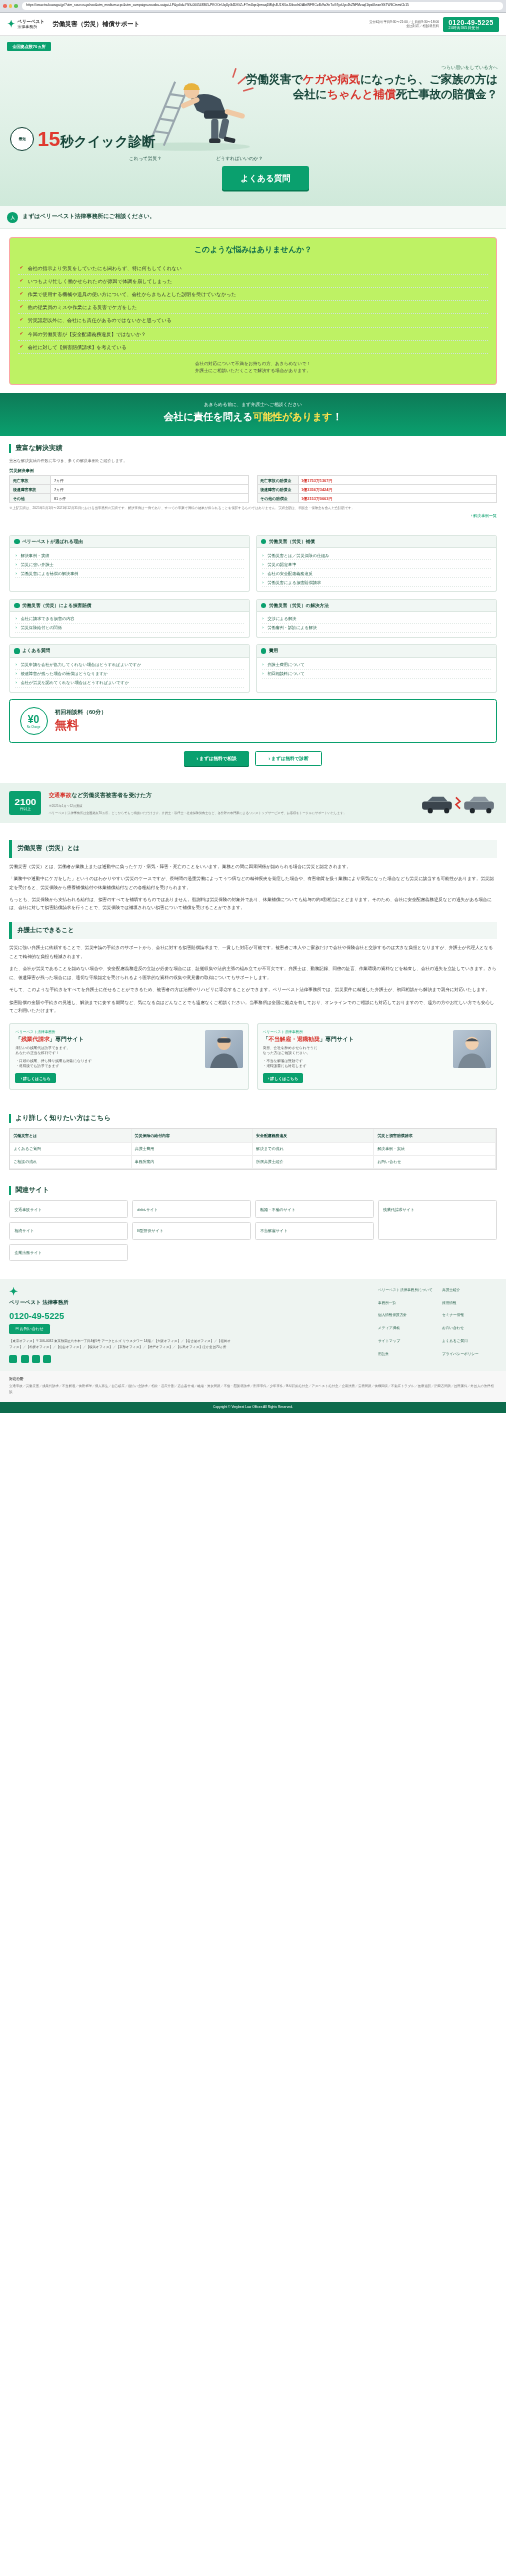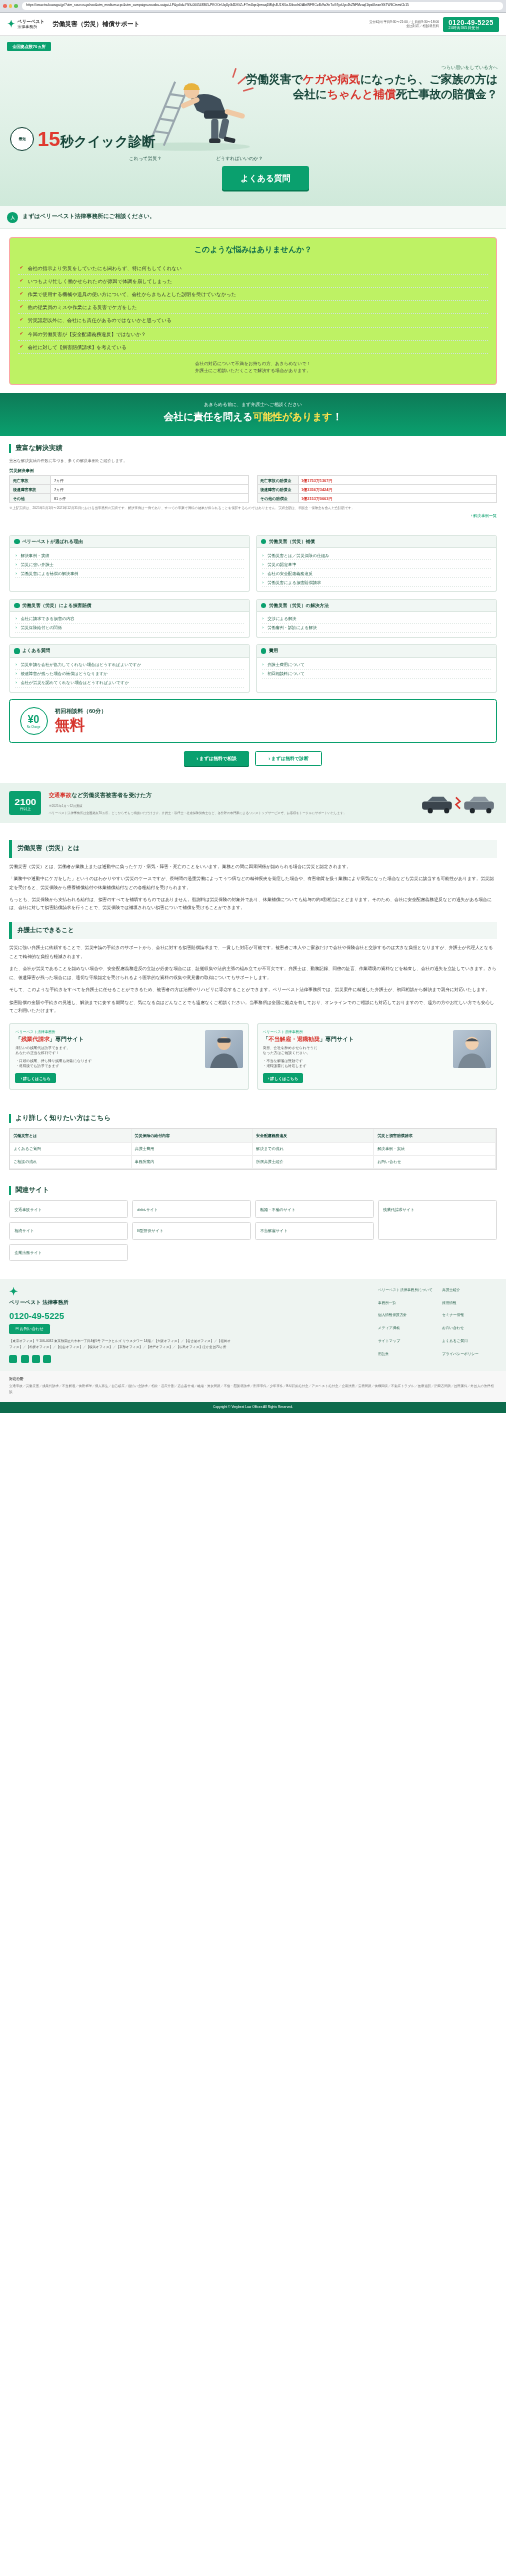--- a/index.html
+++ b/index.html
@@ -236,21 +236,21 @@
     display: flex; align-items: center; gap: 7.2px; padding: 7.2px 9.3px;
   }
   .price-box .yen {
     font-size: 13.4px; font-weight: bold; color: #0aa06e;
     border: 1px solid #0aa06e; border-radius: 50%;
     width: 28px; height: 28px; display: flex; align-items: center; justify-content: center;
     flex-direction: column; font-size: 10.3px;
   }
   .price-box .yen small { font-size: 2.8px; font-weight: normal; }
   .price-box .ptxt .t1 { font-size: 5.7px; color: #1d4d3c; font-weight: bold; }
-  .price-box .ptxt .t2 { font-size: 15px; font-weight: bold; color: #d6372f; }
+  .price-box .ptxt .t2 { font-size: 12px; font-weight: bold; color: #d6372f; }
 
   .cta-row { display: flex; gap: 6.2px; justify-content: center; margin: 7.2px 0 2.1px; }
   .btn-green {
     background: #0aa06e; color: #fff; border: none; border-radius: 1.5px;
     padding: 4.1px 12.4px; font-size: 4.6px; font-weight: bold; box-shadow: 0 1px 0 #067a53;
   }
   .btn-outline {
     background: #fff; color: #0aa06e; border: 0.5px solid #0aa06e; border-radius: 1.5px;
     padding: 4.1px 12.4px; font-size: 4.6px; font-weight: bold;
   }

